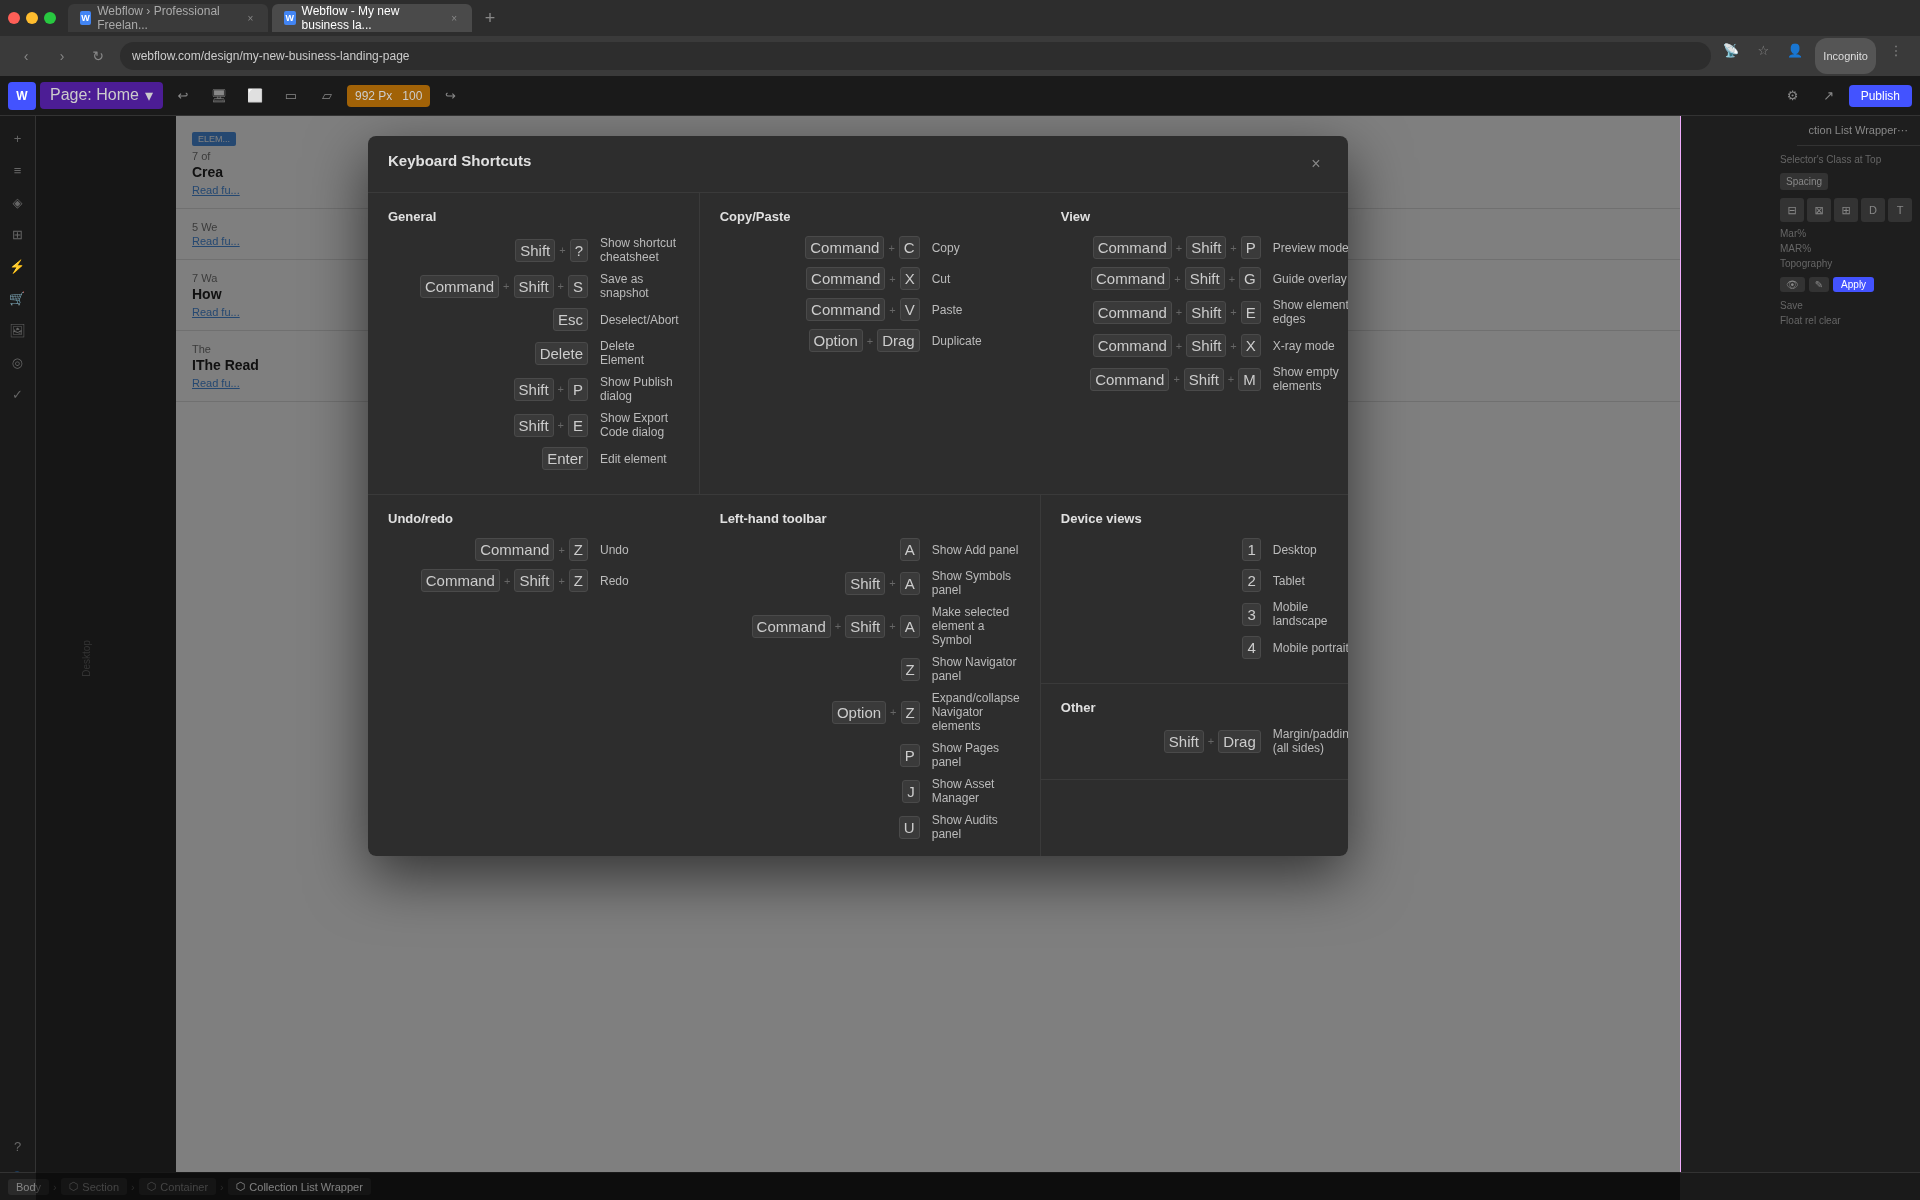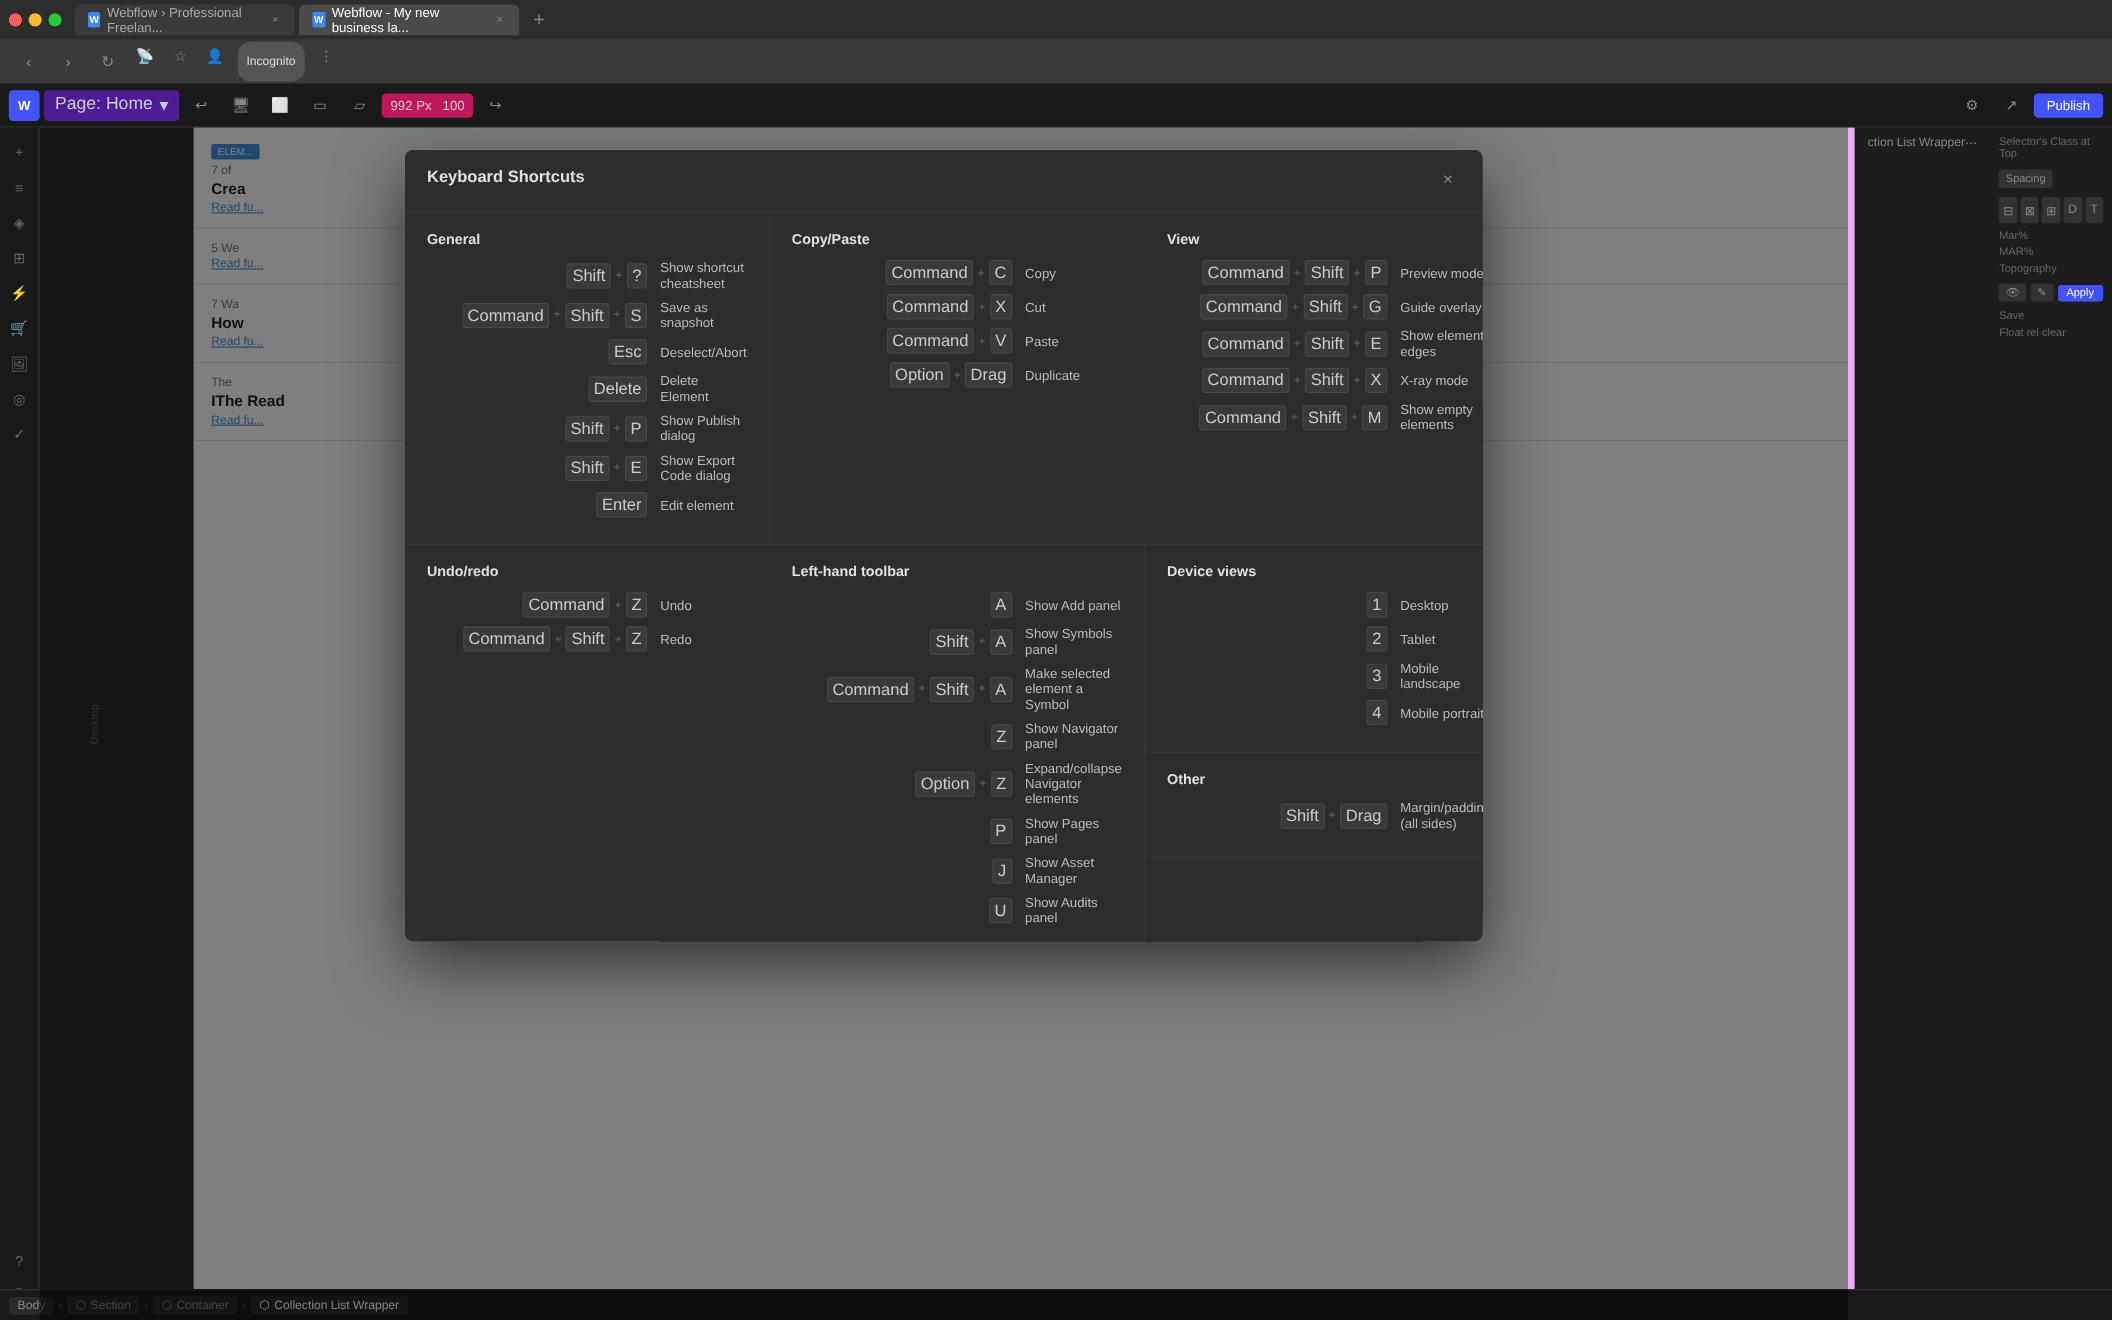--- a/index.html
+++ b/index.html
@@ -150,21 +150,21 @@
     .wf-spacer { flex: 1; }
     .wf-publish-btn {
       background: #4353ff;
       color: white;
       border-radius: 4px;
       padding: 4px 12px;
       font-size: 12px;
       cursor: pointer;
     }
     .wf-zoom-indicator {
-      background: #be185d;
+      background: #a16207;
       border-radius: 4px;
       padding: 4px 8px;
       font-size: 12px;
       color: #ccc;
     }
 
     
     .main-layout {
       display: flex;
       width: 100%;
@@ -187,22 +187,24 @@
       width: 28px; height: 28px;
       display: flex; align-items: center; justify-content: center;
       color: #666; font-size: 13px;
       border-radius: 4px; cursor: pointer;
     }
 
     
     .right-sidebar {
       width: 240px;
       background: #1e1e1e;
-      border-left: 6px solid #f0abfc;
-      display: flex;
+      border-left: 1px solid #f0abfc;
+      display: flex;
+      flex-direction: column;
+      align-items: flex-end;
     }
     .right-panel-header {
       padding: 8px 12px;
       font-size: 11px;
       color: #888;
       border-bottom: 1px solid #333;
     }
     .right-panel-content {
       flex: 1;
       padding: 8px;
@@ -392,20 +394,23 @@
       <span>Webflow - My new business la...</span>
       <div class="tab-close">×</div>
     </div>
     <div class="new-tab-btn">+</div>
   </div>
 
   <div class="address-bar">
     <div class="nav-btn">‹</div>
     <div class="nav-btn">›</div>
     <div class="nav-btn">↻</div>
+    <div class="url-bar">
+      <span>webflow.com/design/my-new-business-landing-page</span>
+    </div>
     <div class="address-icons">
       <div class="addr-icon">📡</div>
       <div class="addr-icon">☆</div>
       <div class="addr-icon">👤</div>
       <div class="incognito-badge">
         <span>Incognito</span>
       </div>
       <div class="addr-icon">⋮</div>
     </div>
   </div>

